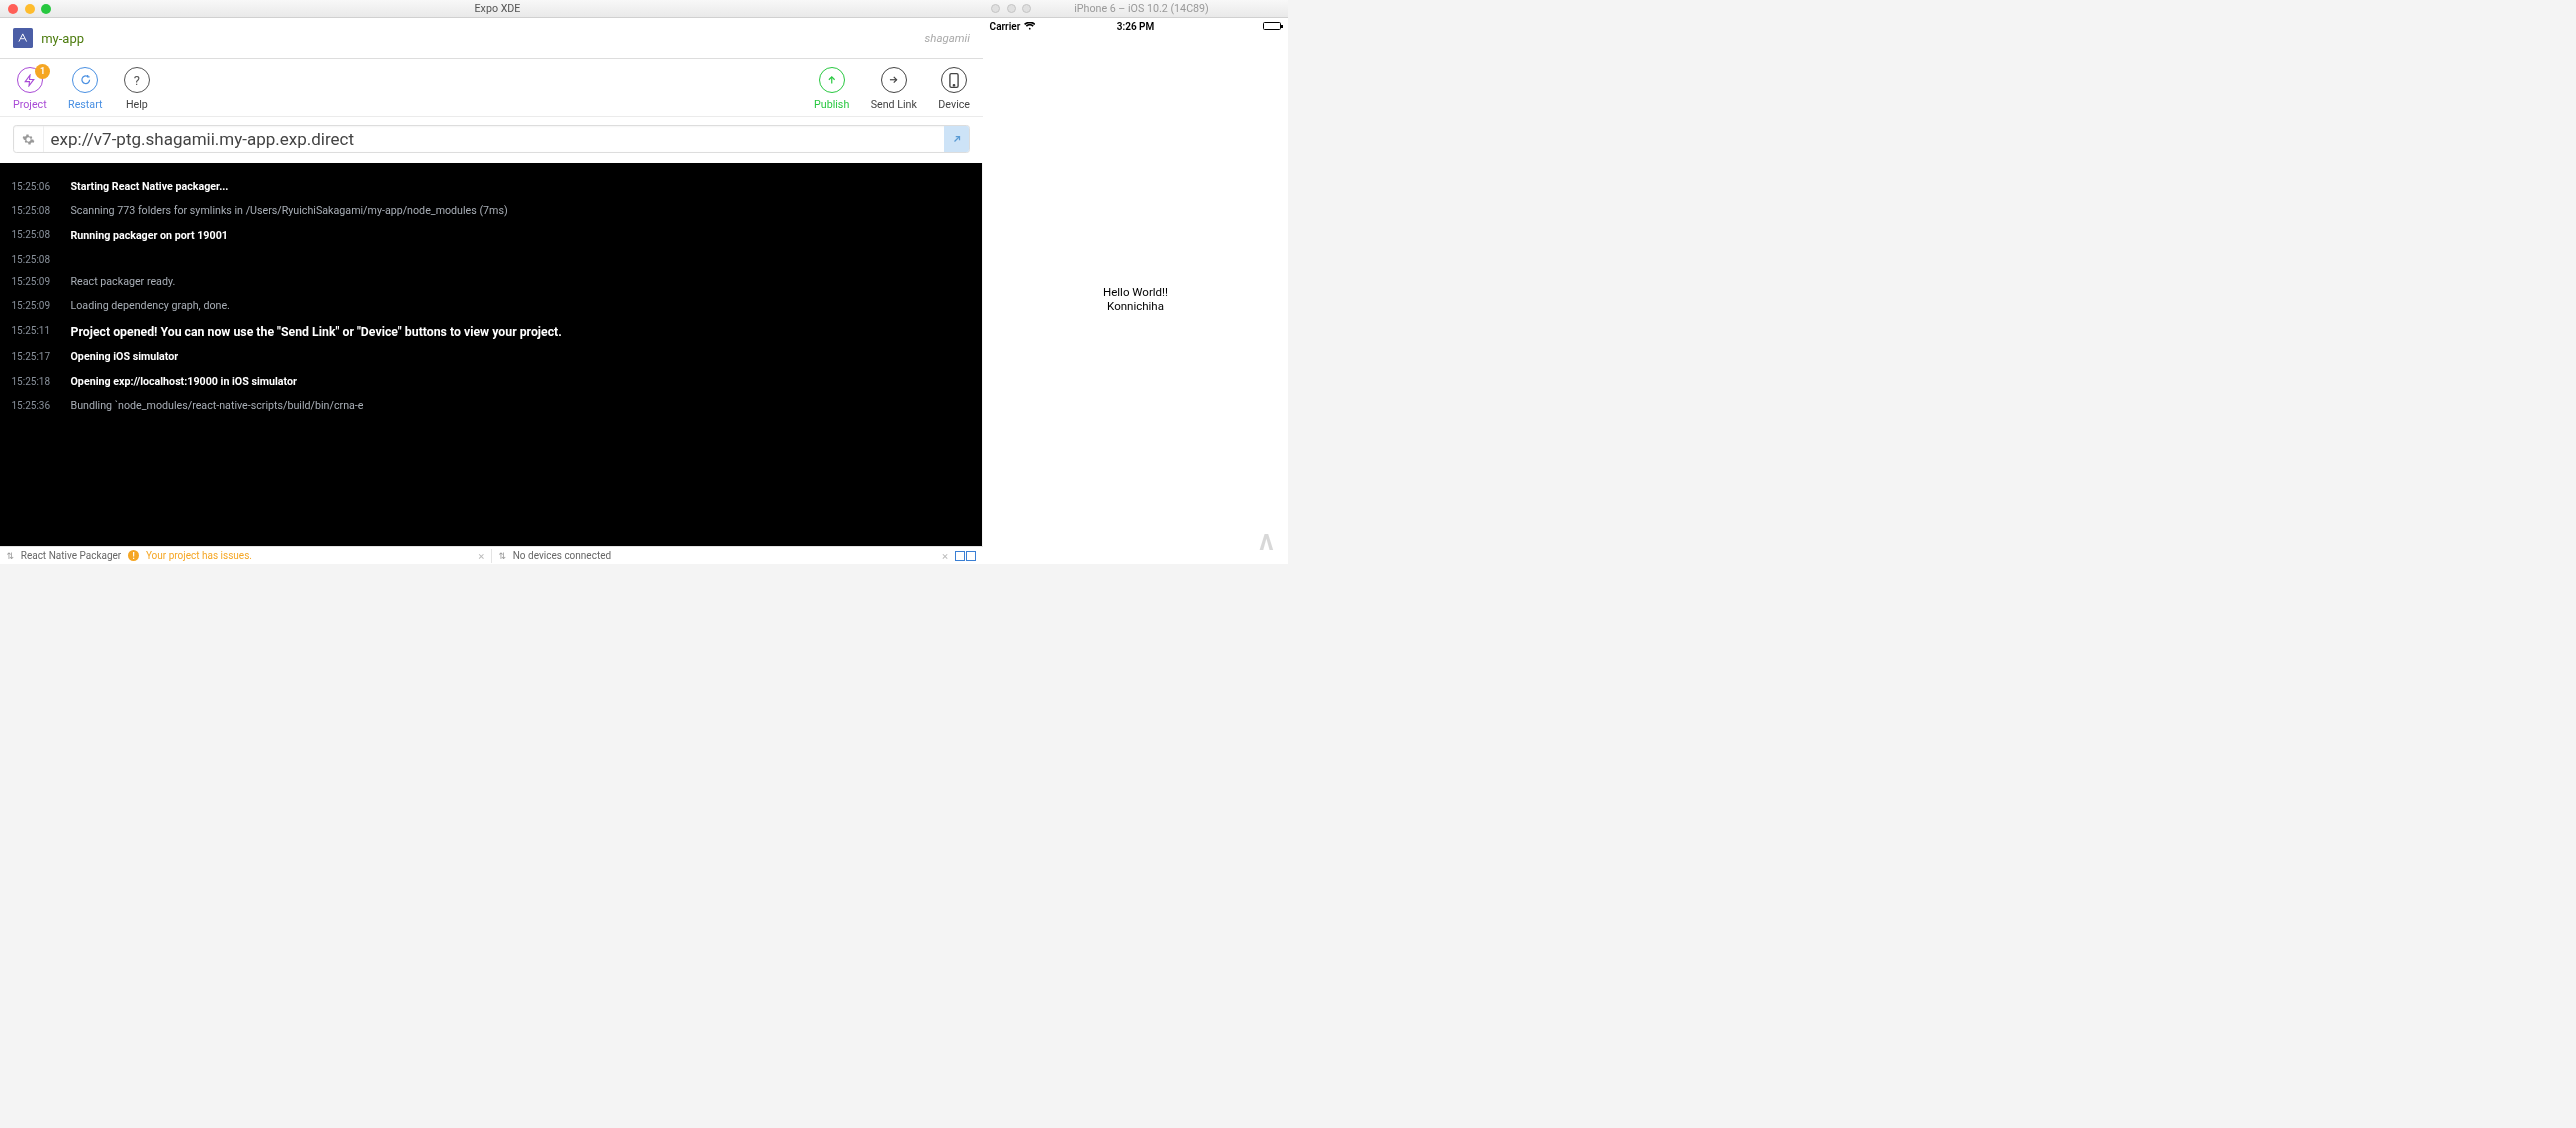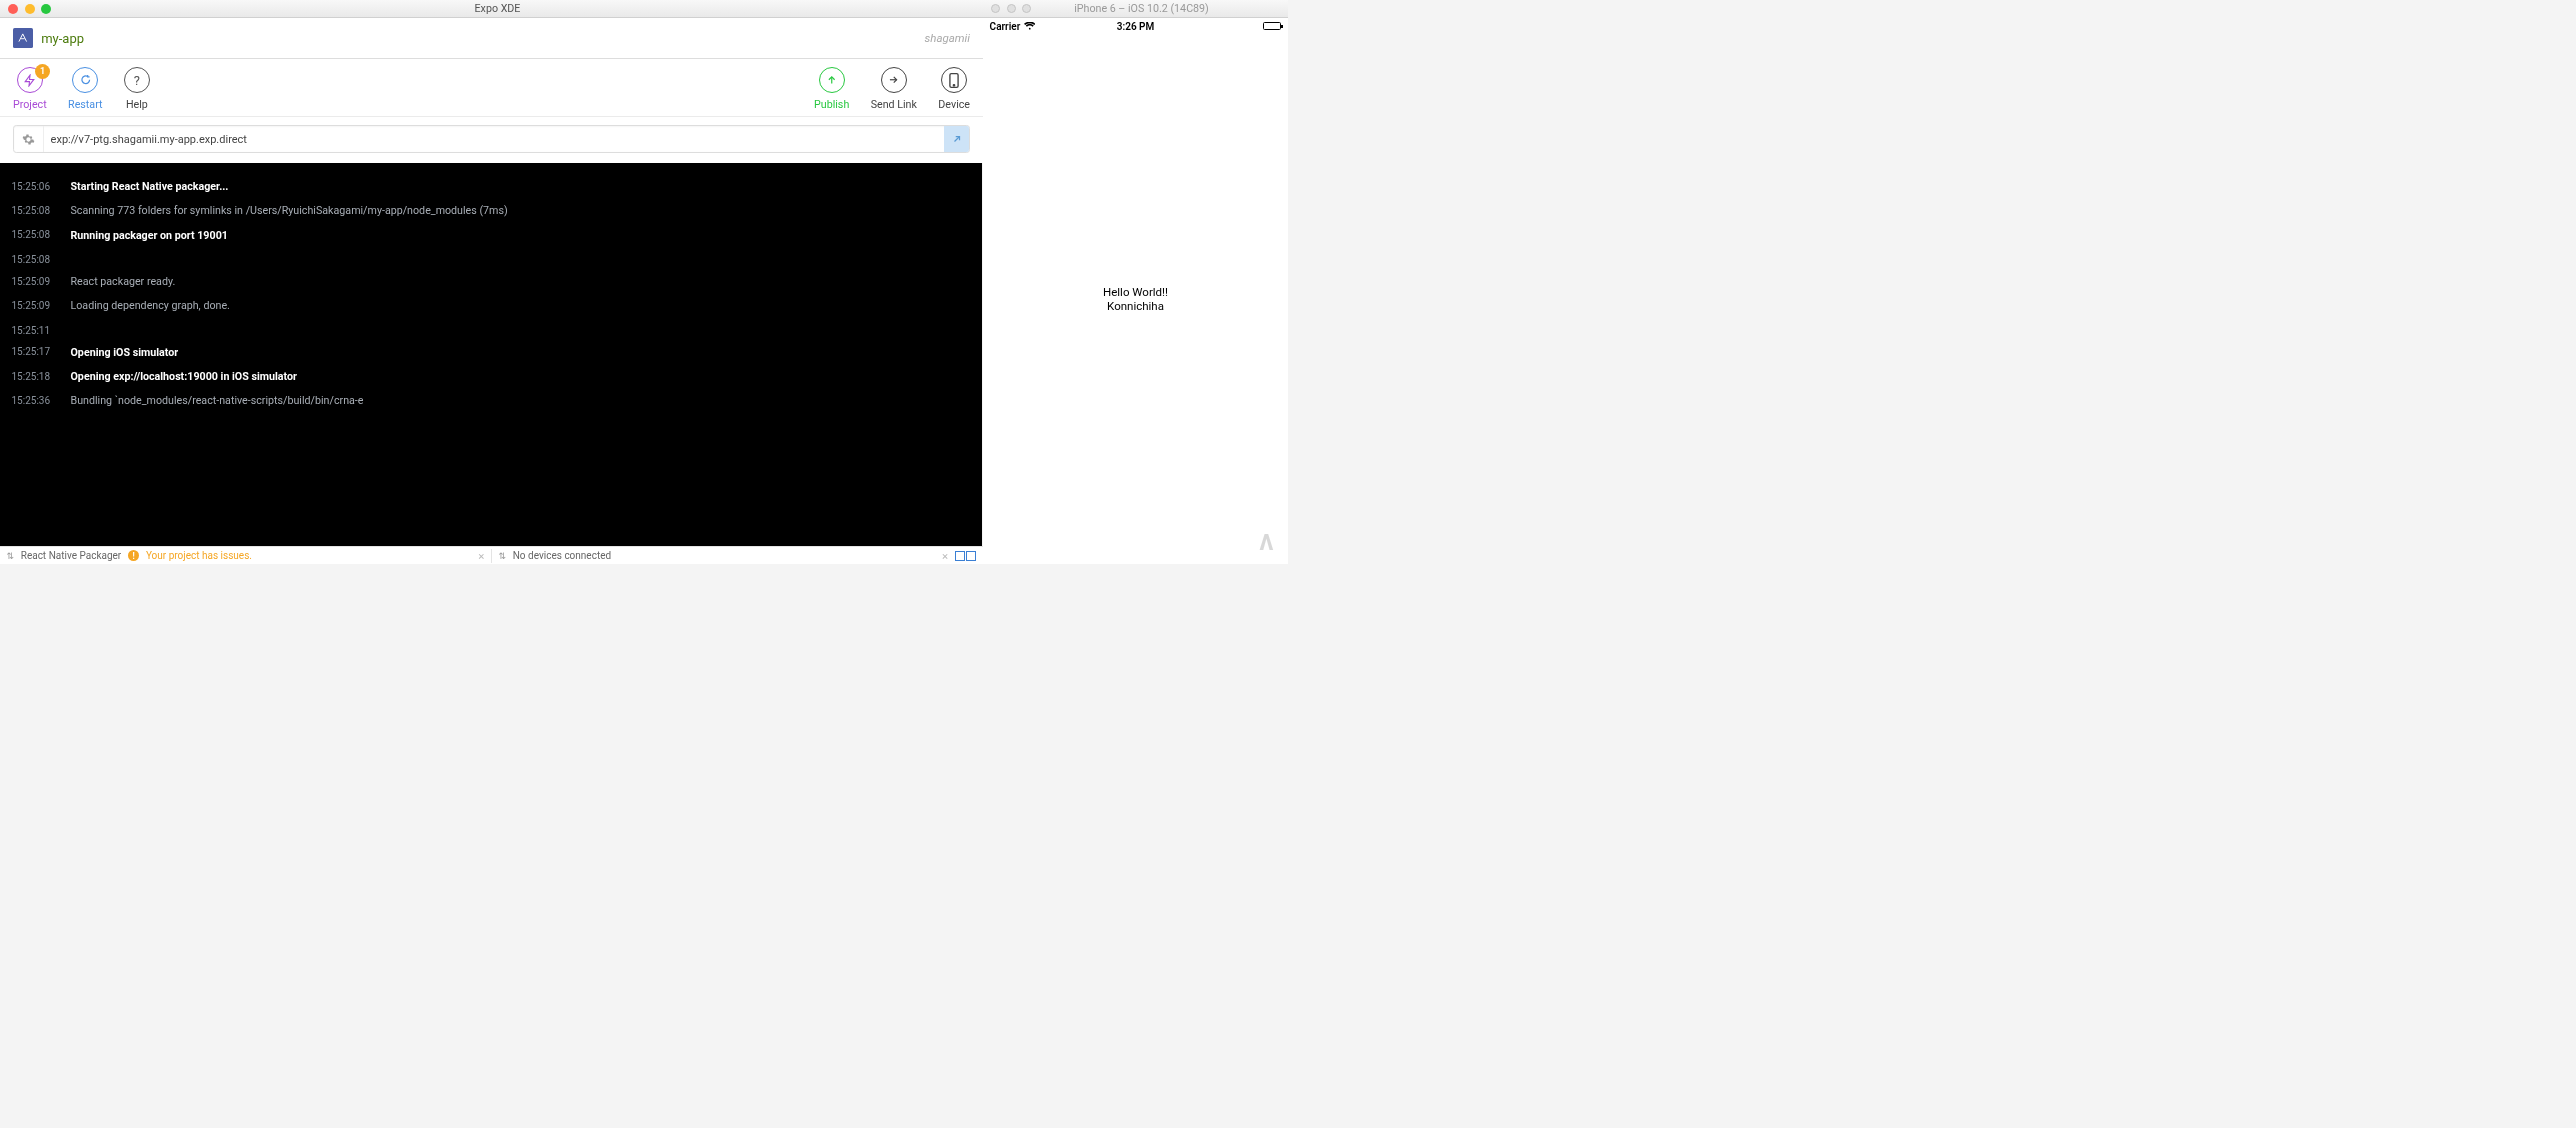--- a/index.html
+++ b/index.html
@@ -39,21 +39,21 @@
 .tbtn.publish .lbl { color:#28c840; }
 .tbtn.dark .circle { border-color:#444; color:#444; }
 .tbtn.dark .lbl { color:#444; }
 .toolbar .spacer { flex:1; }
 .badge { position:absolute; top:-3.3px; right:-3.3px; background:#f5a623; color:#fff; width:15px; height:15px; border-radius:50%; font-size:9px; display:flex; align-items:center; justify-content:center; font-weight:600;}
 
 
 .urlbar-wrap { padding:8.2px 13px 10px; background:#fff; }
 .urlbar { display:flex; align-items:center; border:0.8px solid #ddd; border-radius:3.3px; height:28px; overflow:hidden; box-shadow: inset 0 0.8px 1.6px rgba(0,0,0,0.05);}
 .urlbar .gear { width:30px; display:flex; align-items:center; justify-content:center; color:#999; border-right:0.8px solid #eee; height:100%;}
-.urlbar .url { flex:1; padding:0 6.6px; font-size:11px; color:#444; }
+.urlbar .url { flex:1; padding:0 6.6px; font-size:17px; color:#444; }
 .urlbar .open { width:25px; height:100%; background:#cde3f7; display:flex; align-items:center; justify-content:center; color:#5a9bd4; }
 
 
 .consoles { flex:1; display:flex; min-height:0; }
 .console { flex:1; background:#000000; color:#d9dce0; font-family: Menlo, Consolas, monospace; font-size:10.7px; overflow:auto; padding:16.4px 11.5px; position:relative; }
 .console.left { border-right:1.6px solid #f4f4f4; }
 .row { display:flex; margin-bottom:10px; }
 .ts { width:59px; flex-shrink:0; color:#88909a; font-size:10px; padding-top:0.8px;}
 .msg { flex:1; white-space:pre-wrap; line-height:1.35; }
 .msg.b { font-weight:bold; color:#fff; }
@@ -199,20 +199,21 @@
         <div class="row">
           <div class="ts">15:25:09</div>
           <div class="msg dim">React packager ready.</div>
         </div>
         <div class="row">
           <div class="ts">15:25:09</div>
           <div class="msg dim">Loading dependency graph, done.</div>
         </div>
         <div class="row">
           <div class="ts">15:25:11</div>
+          <div class="msg big">Project opened! You can now use the "Send Link" or "Device" buttons to view your project.</div>
         </div>
         <div class="row">
           <div class="ts">15:25:17</div>
           <div class="msg b">Opening iOS simulator</div>
         </div>
         <div class="row">
           <div class="ts">15:25:18</div>
           <div class="msg b">Opening exp://localhost:19000 in iOS simulator</div>
         </div>
         <div class="row">

